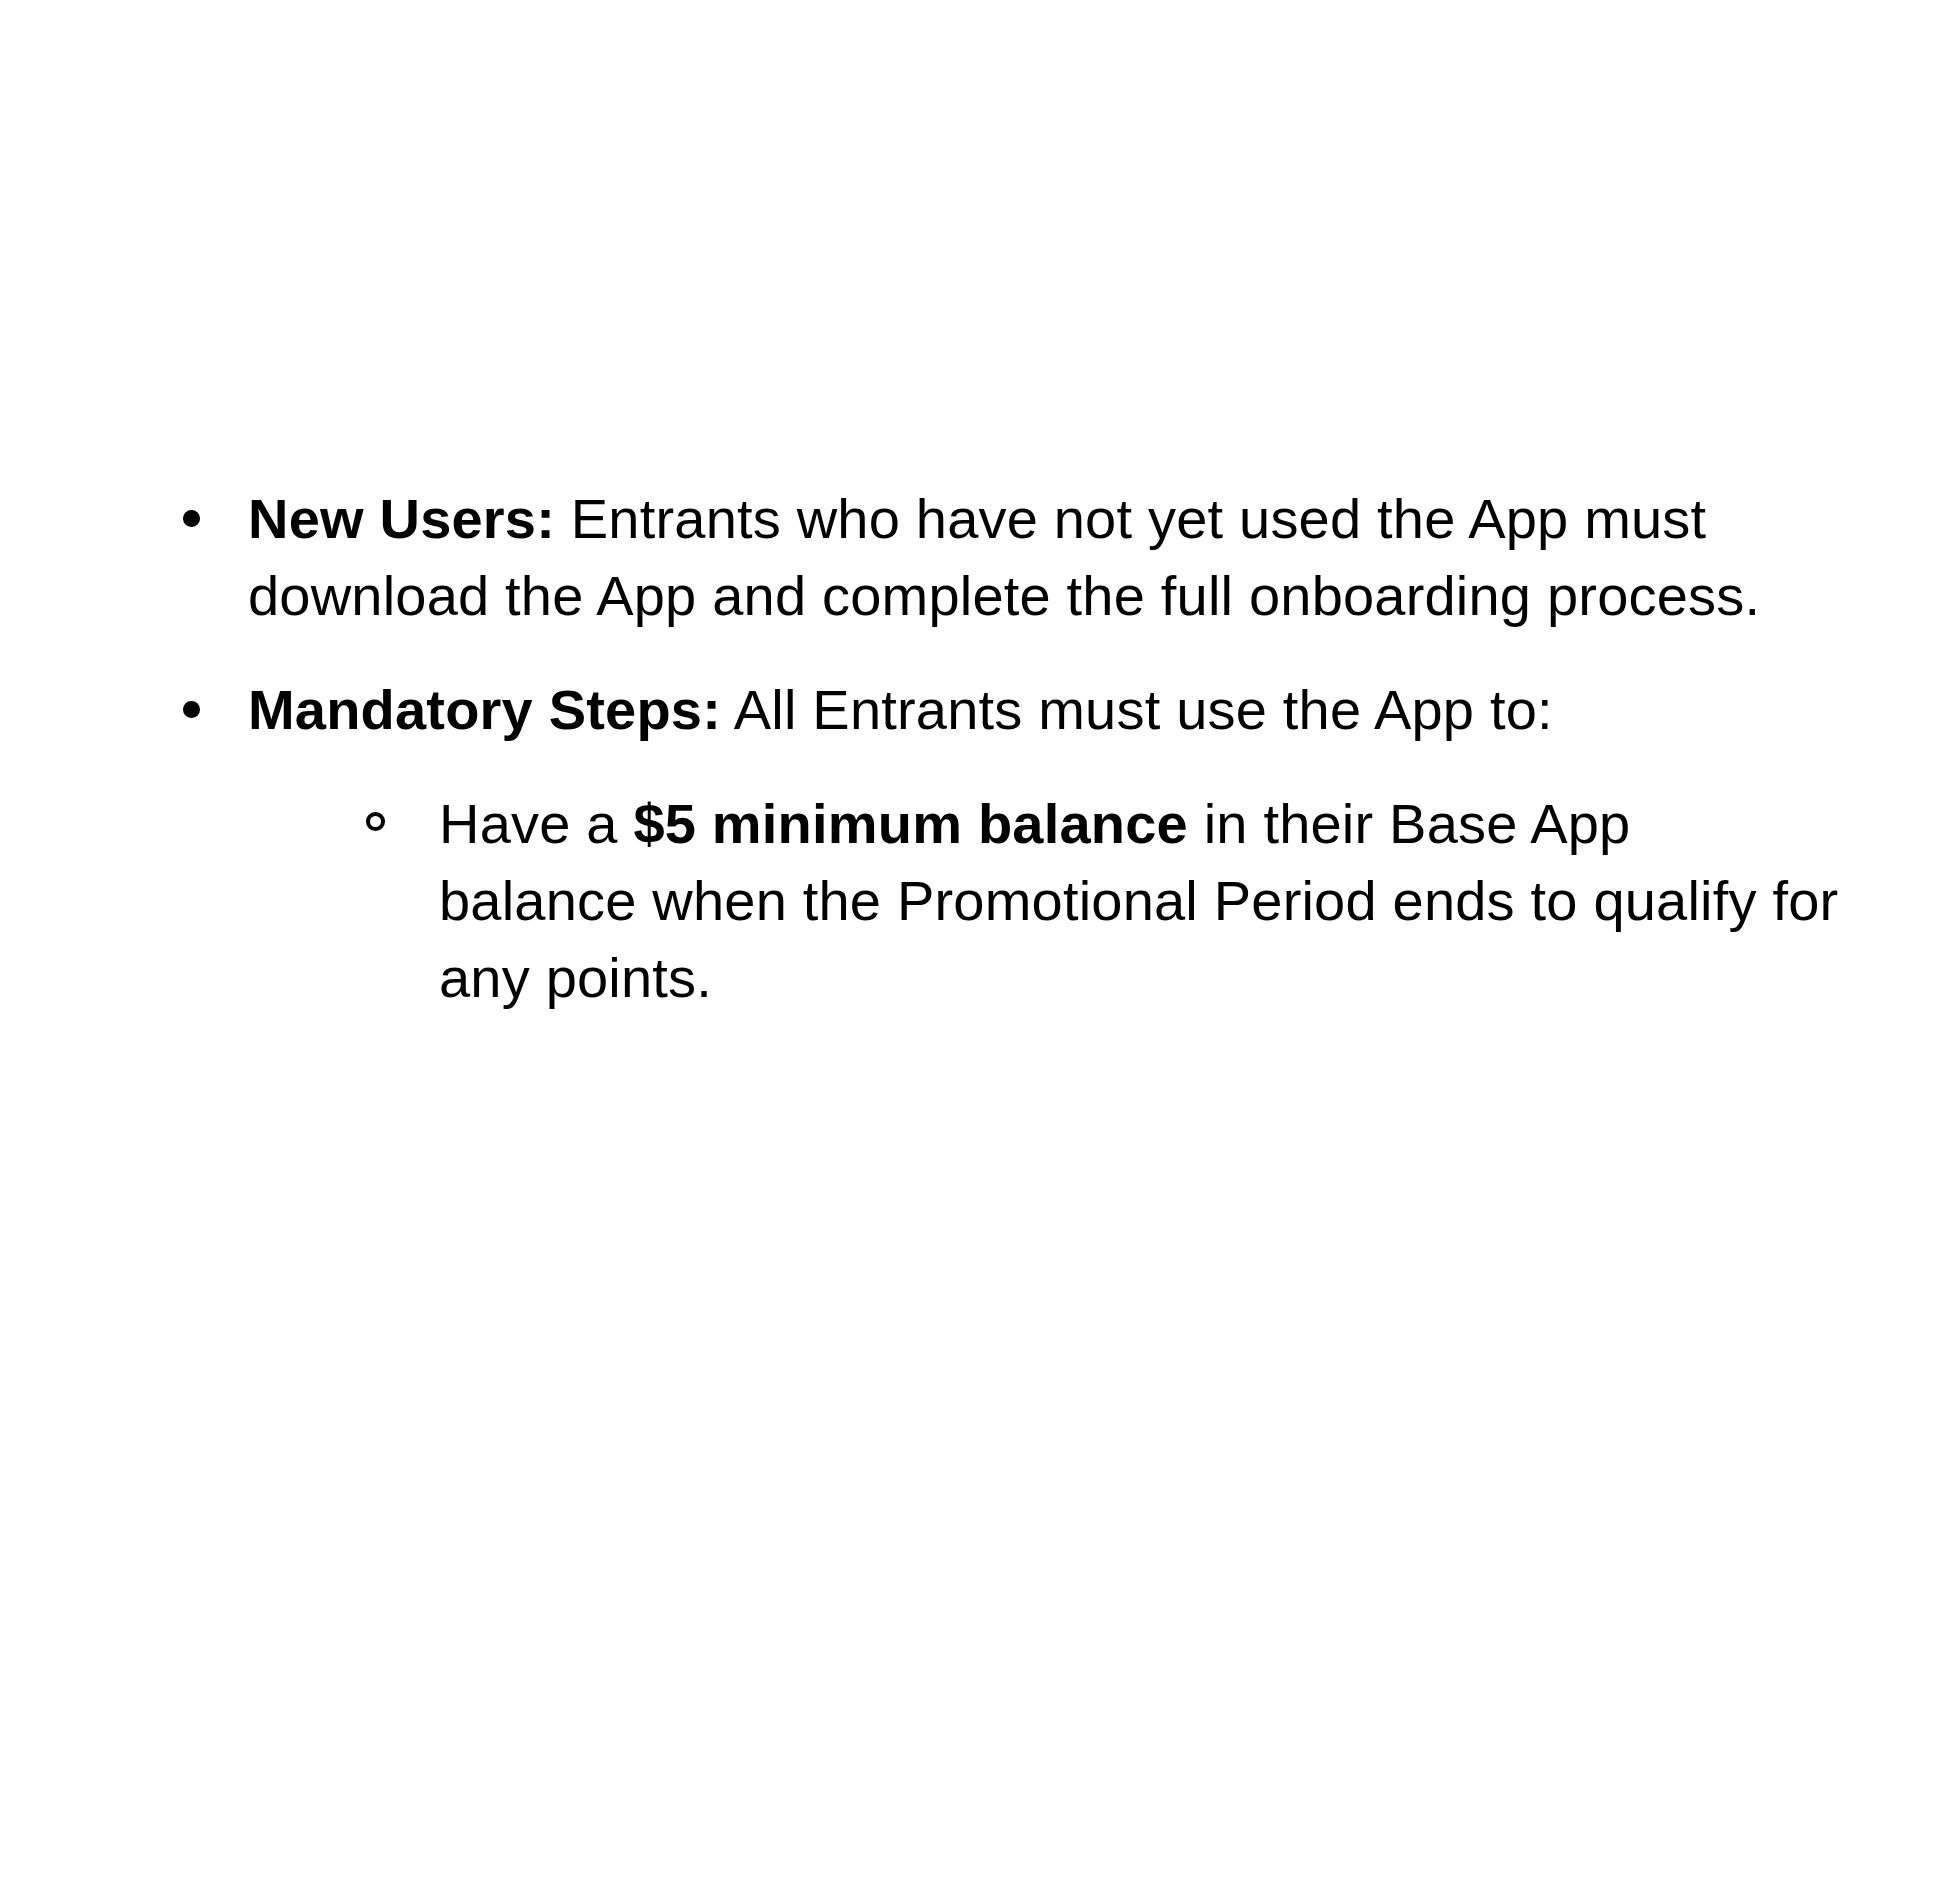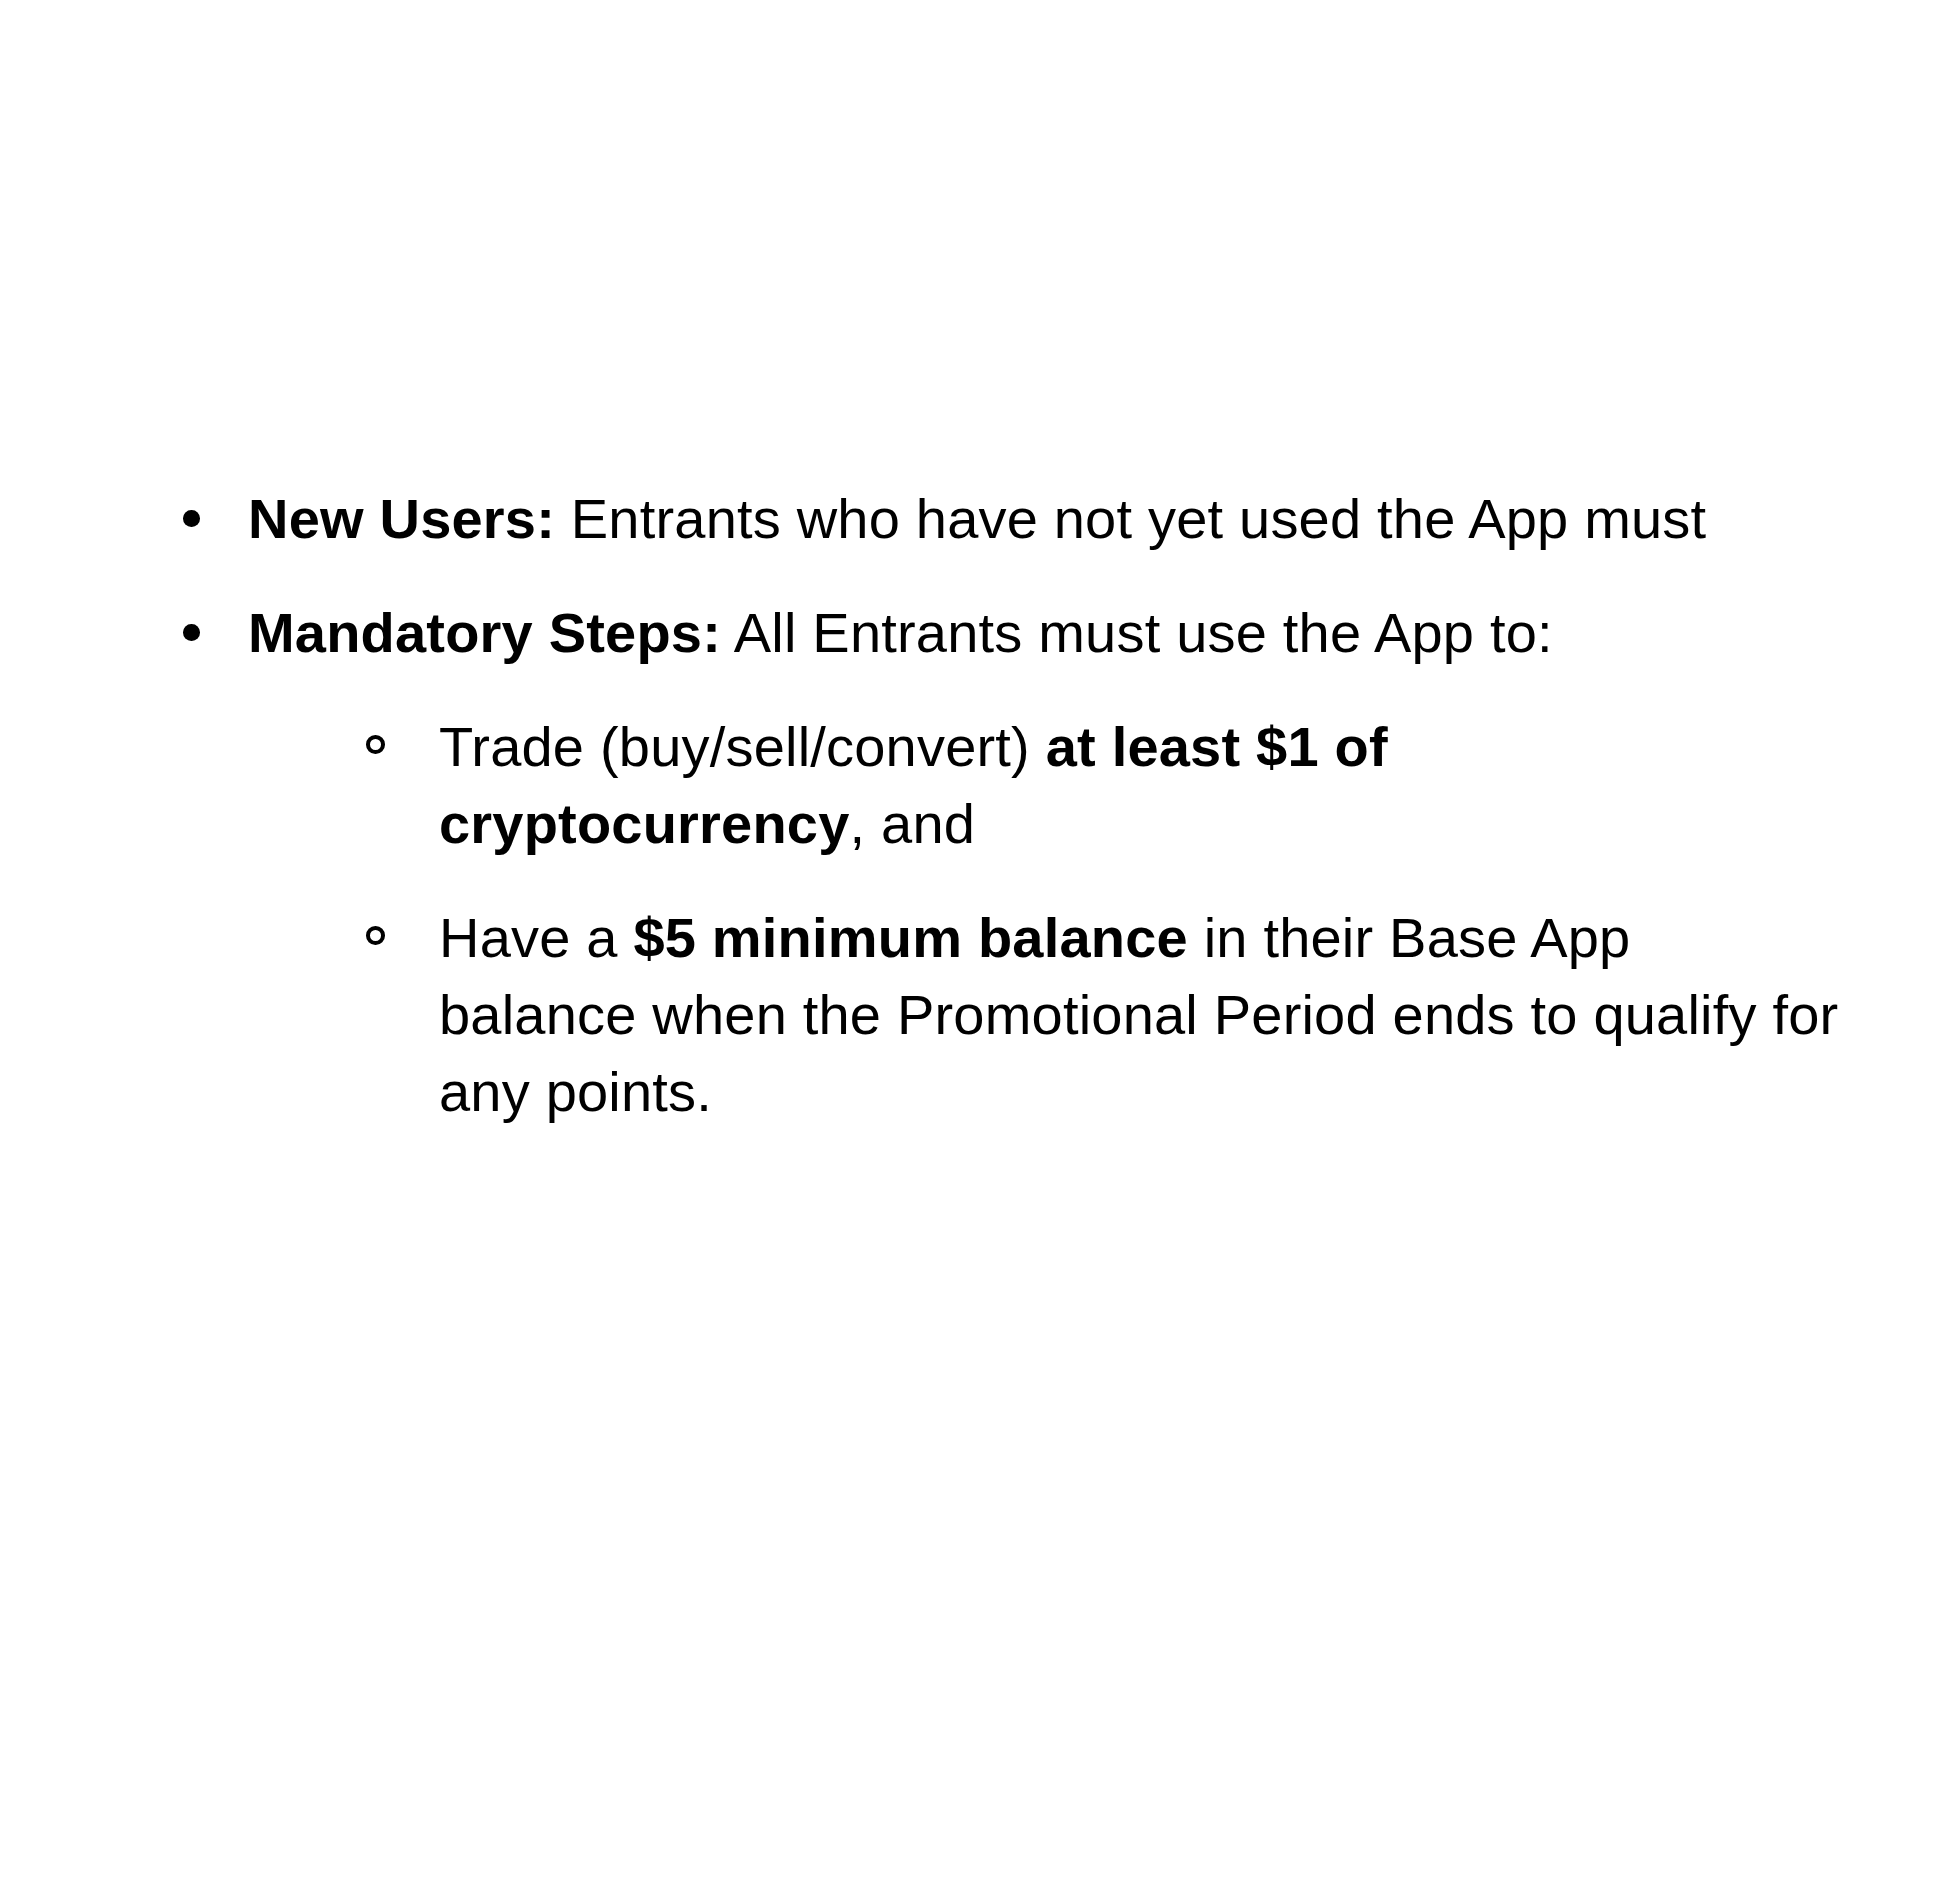--- a/index.html
+++ b/index.html
@@ -55,42 +55,34 @@
 
 <div class="page">
   <div class="doc">
 
     <div class="li l1">
       <span class="marker">
           <span class="dot"></span>
         </span>
       <div class="text">
         <span class="line"><span class="seg-b">New Users:</span><span class="seg-n"> Entrants who have not yet used the App must</span></span>
+        <span class="line"><span class="seg-n">download the App and complete the full onboarding process.</span></span>
       </div>
     </div>
 
     <div class="li l1">
       <span class="marker">
           <span class="dot"></span>
         </span>
       <div class="text">
         <span class="line"><span class="seg-b">Mandatory Steps:</span><span class="seg-n"> All Entrants must use the App to:</span></span>
       </div>
     </div>
 
 
-    <div class="li l2">
-      <span class="marker">
-          <span class="circle"></span>
-        </span>
-      <div class="text">
-        <span class="line"><span class="seg-n">Trade (buy/sell/convert) </span><span class="seg-b">at least $1 of</span></span>
-        <span class="line"><span class="seg-b">cryptocurrency</span><span class="seg-n">, and</span></span>
-      </div>
-    </div>
 
     <div class="li l2">
       <span class="marker">
           <span class="circle"></span>
         </span>
       <div class="text">
         <span class="line"><span class="seg-n">Have a </span><span class="seg-b">$5 minimum balance</span><span class="seg-n"> in their Base App</span></span>
         <span class="line"><span class="seg-n">balance when the Promotional Period ends to qualify for</span></span>
         <span class="line"><span class="seg-n">any points.</span></span>
       </div>

